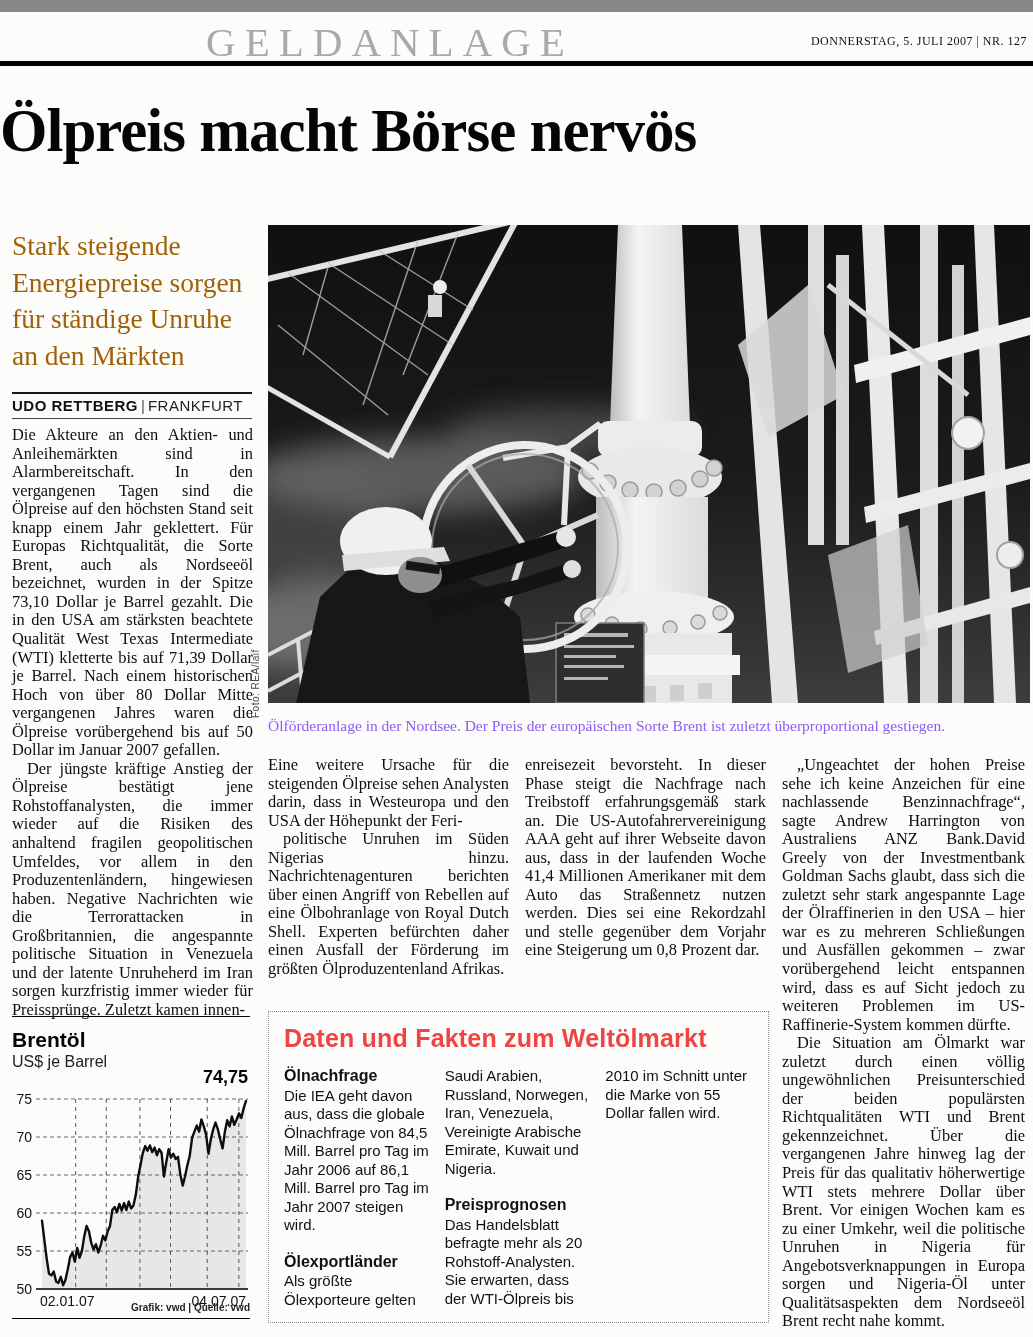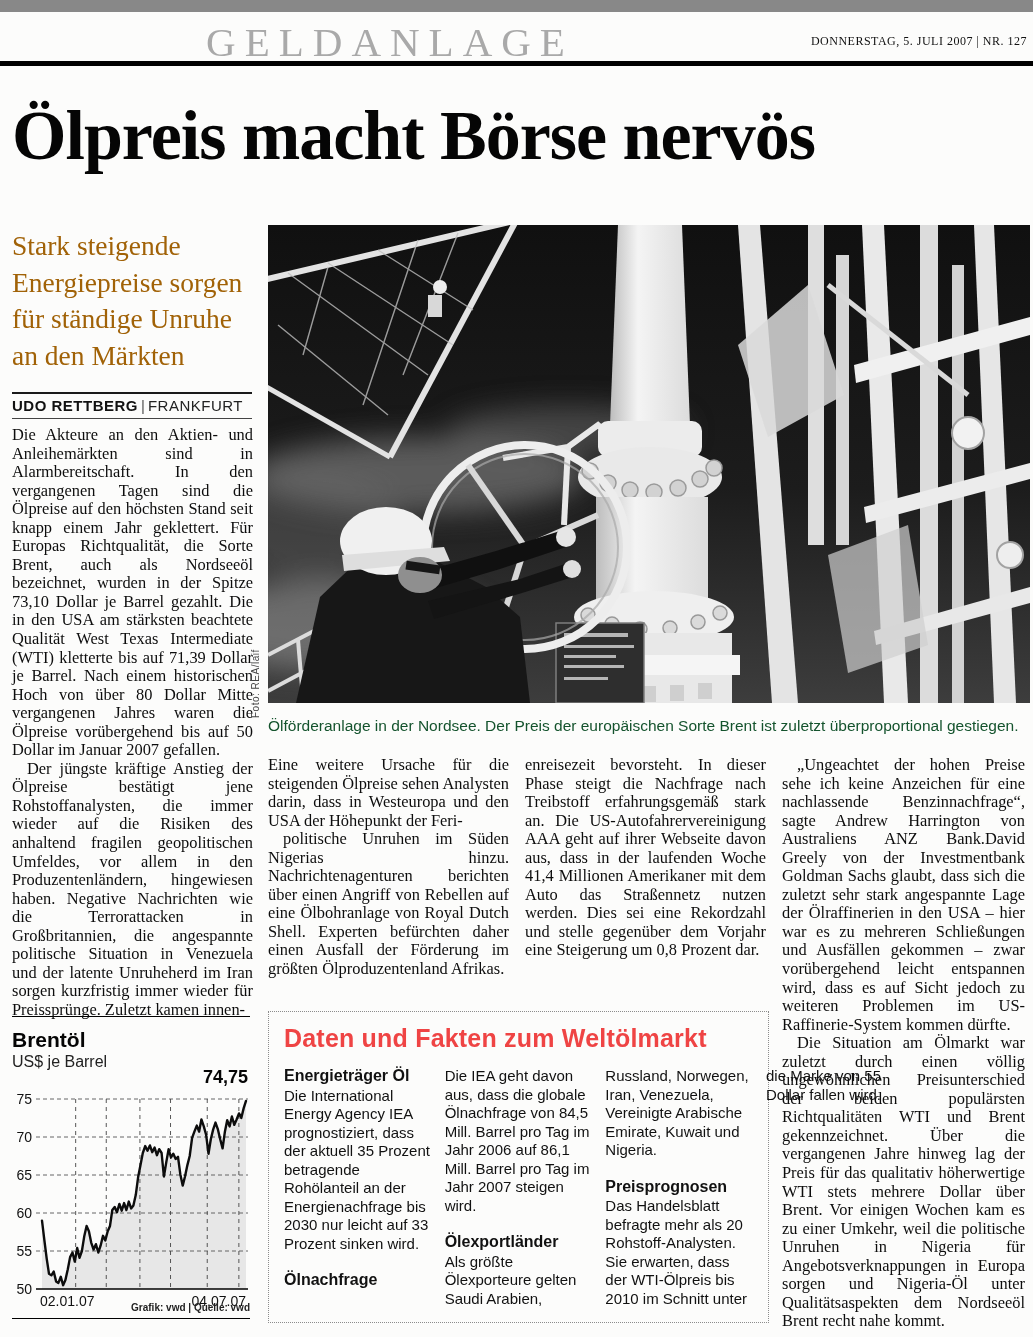--- a/index.html
+++ b/index.html
@@ -11,22 +11,22 @@
   
   .section-title {
     position:absolute; top:6px; left:130px; width:520px; text-align:center;
     font-size:41px; letter-spacing:9px; color:#a9a9a9; font-weight:400;
   }
   .date-line {
     position:absolute; top:22px; right:6px; font-size:12px; letter-spacing:.5px; color:#111;
   }
   .header-rule { position:absolute; top:49px; left:0; width:1033px; height:5px; background:#000; }
   .headline {
-    position:absolute; top:84px; left:12px; width:1020px;
-    font-size:70px; font-weight:700; letter-spacing:-1px; white-space:nowrap; color:#050505;
+    position:absolute; top:84px; left:0; width:1020px;
+    font-size:61px; font-weight:700; letter-spacing:-1px; white-space:nowrap; color:#050505;
   }
   
   .lead {
     position:absolute; top:216px; left:12px; width:246px;
     font-size:27.5px; line-height:36.5px; color:#a16207;
   }
   .byline {
     position:absolute; top:380px; left:12px; width:240px;
     border-top:2px solid #1a1a1a; border-bottom:1.5px solid #444;
     padding:3px 0 4px 0; font-family:"Liberation Sans", sans-serif; font-size:15px; color:#111;
@@ -46,21 +46,21 @@
   #col4 { top:744px; left:782px; width:243px; }
   
   .photo-wrap { position:absolute; top:213px; left:268px; width:762px; height:478px; background:#222; }
   .photo-credit {
     position:absolute; left:250px; top:706px; width:110px;
     transform:rotate(-90deg); transform-origin:left top;
     font-family:"Liberation Sans", sans-serif; font-size:10px; color:#444; letter-spacing:.5px;
   }
   .caption {
     position:absolute; top:705px; left:268px; width:762px;
-    font-family:Liberation Sans, sans-serif; font-size:15.5px; color:#14532d;
+    font-family:Liberation Serif, serif; font-size:15.5px; color:#8b5cf6;
   }
   
   .chart-box {
     position:absolute; top:1004px; left:12px; width:238px; height:303px;
     border-top:1.5px solid #000; border-bottom:1.5px solid #000;
     font-family:"Liberation Sans", sans-serif;
   }
   .chart-title { margin-top:11px; font-size:21px; font-weight:700; color:#050505; }
   .chart-sub { font-size:16px; color:#222; margin-top:1px; }
   .chart-callout { position:absolute; top:50px; right:2px; font-size:18px; font-weight:700; color:#050505; }
@@ -277,24 +277,20 @@
         <text x="28" y="217" font-size="14" font-family="Liberation Sans, sans-serif" fill="#111">02.01.07</text>
         <text x="234" y="217" text-anchor="end" font-size="14" font-family="Liberation Sans, sans-serif" fill="#111">04.07.07</text>
       </svg>
     <div class="chart-source">Grafik: vwd | Quelle: vwd</div>
   </div>
 
   <div class="infobox">
     <div class="infobox-title">Daten und Fakten zum Weltölmarkt</div>
     <div class="infobox-cols">
       <div class="ib-sec">
-        <h4>Energieträger Öl</h4>
-        <div>Die International Energy Agency IEA prognostiziert, dass der aktuell 35 Prozent betragende Rohölanteil an der Energienachfrage bis 2030 nur leicht auf 33 Prozent sinken wird.</div>
-      </div>
-      <div class="ib-sec">
         <h4>Ölnachfrage</h4>
         <div>Die IEA geht davon aus, dass die globale Ölnachfrage von 84,5 Mill. Barrel pro Tag im Jahr 2006 auf 86,1 Mill. Barrel pro Tag im Jahr 2007 steigen wird.</div>
       </div>
       <div class="ib-sec">
         <h4>Ölexportländer</h4>
         <div>Als größte Ölexporteure gelten Saudi Arabien, Russland, Norwegen, Iran, Venezuela, Vereinigte Arabische Emirate, Kuwait und Nigeria.</div>
       </div>
       <div class="ib-sec">
         <h4>Preisprognosen</h4>
         <div>Das Handelsblatt befragte mehr als 20 Rohstoff-Analysten. Sie erwarten, dass der WTI-Ölpreis bis 2010 im Schnitt unter die Marke von 55 Dollar fallen wird.</div>

